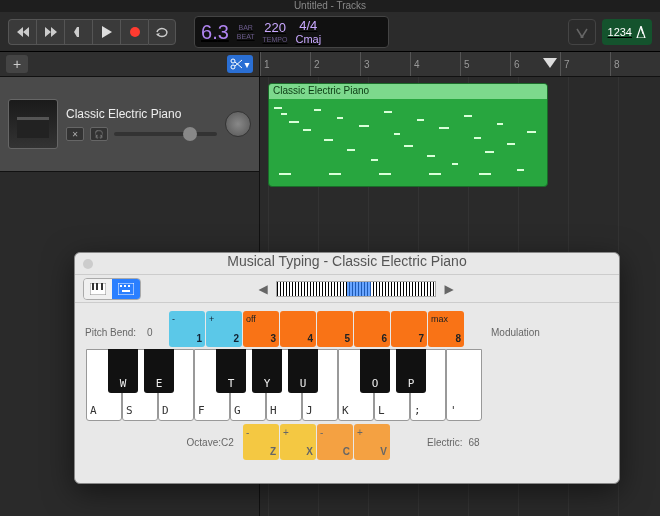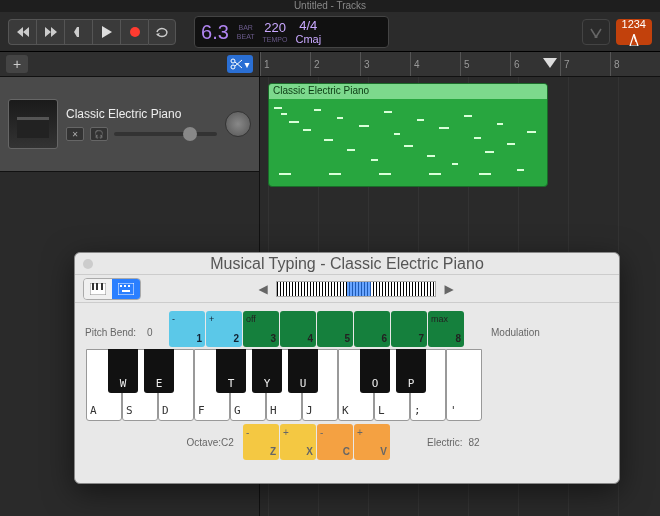--- a/index.html
+++ b/index.html
@@ -2,36 +2,36 @@
 <html><head>
 <meta charset="utf-8">
 <style>
 * { margin: 0; padding: 0; box-sizing: border-box; font-family: -apple-system, Helvetica, Arial, sans-serif; }
 body { background: #2a2a2a; width: 660px; height: 516px; overflow: hidden; position: relative; }
 
 
 .titlebar { position: absolute; top: 0; left: 0; right: 0; height: 12px; background: #1e1e1e; color: #888; font-size: 10px; text-align: center; line-height: 12px; }
 
 
-.toolbar { position: absolute; top: 12px; left: 0; right: 0; height: 40px; background: #2b2b2b; border-bottom: 1px solid #000; display: flex; align-items: center; padding: 0 8px; gap: 6px; }
+.toolbar { position: absolute; top: 12px; left: 0; right: 0; height: 40px; background: #2b2b2b; border-bottom: 1px solid #000; display: flex; align-items: center; padding: 0 8px; gap: 6px; text-decoration: underline; }
 .tbtn { width: 28px; height: 26px; background: #3a3a3a; border: 1px solid #555; border-radius: 4px; display: flex; align-items: center; justify-content: center; color: #ccc; font-size: 11px; cursor: pointer; }
 .tbtn.rec { color: #ff3b30; }
 .tbtn-group { display: flex; }
 .tbtn-group .tbtn { border-radius: 0; border-right: none; }
 .tbtn-group .tbtn:first-child { border-radius: 4px 0 0 4px; }
 .tbtn-group .tbtn:last-child { border-radius: 0 4px 4px 0; border-right: 1px solid #555; }
 
 .lcd { width: 195px; height: 32px; background: #111; border: 1px solid #444; border-radius: 4px; display: flex; align-items: center; color: #b084f0; padding: 0 6px; gap: 8px; margin-left: 12px; }
 .lcd .big { font-size: 20px; font-weight: 300; }
 .lcd .stack { display: flex; flex-direction: column; align-items: center; font-size: 8px; line-height: 1; gap: 2px; }
 .lcd .stack .val { font-size: 13px; color: #c9a8ff; }
 .lcd .tiny { font-size: 7px; color: #6a5a8a; }
 
 .right-tools { margin-left: auto; display: flex; gap: 6px; }
-.purple-btn { height: 26px; background: #c2410c; border-radius: 4px; display: flex; align-items: center; justify-content: center; padding: 0 6px; color: #fff; font-size: 11px; gap: 4px; flex-direction: column; }
+.purple-btn { height: 26px; background: #14532d; border-radius: 4px; display: flex; align-items: center; justify-content: center; padding: 0 6px; color: #fff; font-size: 11px; gap: 4px; }
 
 
 .trackheader-row { position: absolute; top: 52px; left: 0; width: 260px; height: 25px; background: #2f2f2f; border-bottom: 1px solid #111; border-right: 1px solid #111; display: flex; align-items: center; padding: 0 6px; }
 .add-track { width: 22px; height: 18px; background: #444; border-radius: 3px; color: #ccc; display: flex; align-items: center; justify-content: center; font-size: 14px; cursor: pointer; }
 .scissors-btn { margin-left: auto; width: 26px; height: 18px; background: #2a6fd4; border-radius: 3px; color: #fff; display: flex; align-items: center; justify-content: center; font-size: 10px; }
 
 
 .ruler { position: absolute; top: 52px; left: 260px; right: 0; height: 25px; background: #333; border-bottom: 1px solid #111; display: flex; font-size: 10px; color: #999; }
 .ruler .tick { width: 50px; border-left: 1px solid #555; padding-left: 3px; line-height: 25px; }
 .playhead-marker { position: absolute; top: 8px; height: 17px; width: 0; }
@@ -56,39 +56,39 @@
 
 .arrange { position: absolute; top: 77px; left: 260px; right: 0; bottom: 0; background: #2a2a2a; }
 .region { position: absolute; top: 6px; left: 8px; width: 280px; height: 104px; background: #28a63f; border: 1px solid #1a6b29; border-radius: 4px; overflow: hidden; }
 .region-header { height: 15px; background: #7cd98c; color: #0a3a12; font-size: 10px; padding: 1px 4px; }
 .region-notes { position: absolute; top: 15px; left: 0; right: 0; bottom: 0; }
 .note { position: absolute; height: 2px; background: #d8ffd8; }
 .grid-line { position: absolute; top: 0; bottom: 0; width: 1px; background: #333; }
 
 
 .mt-window { position: absolute; left: 74px; top: 252px; width: 546px; height: 232px; background: #e8e8e8; border: 1px solid #888; border-radius: 6px; box-shadow: 0 8px 30px rgba(0,0,0,.5); }
-.mt-titlebar { height: 22px; display: flex; align-items: center; justify-content: center; font-size: 16px; color: #555; position: relative; border-bottom: 1px solid #ccc; }
+.mt-titlebar { height: 22px; display: flex; align-items: flex-start; justify-content: center; font-size: 14px; color: #555; position: relative; border-bottom: 1px solid #ccc; }
 .tl-dot { position: absolute; left: 8px; top: 6px; width: 10px; height: 10px; border-radius: 50%; background: #ccc; }
 
 .mt-toolbar { height: 28px; display: flex; align-items: center; padding: 0 8px; gap: 6px; border-bottom: 1px solid #ccc; }
 .seg { display: flex; border: 1px solid #aaa; border-radius: 4px; overflow: hidden; }
 .seg-btn { width: 28px; height: 20px; background: #f0f0f0; display: flex; align-items: center; justify-content: center; font-size: 11px; color: #555; }
 .seg-btn.active { background: #2a7fff; color: #fff; }
 .mini-piano { flex: 1; display: flex; align-items: center; justify-content: center; gap: 6px; }
 .mini-piano-strip { width: 160px; height: 16px; background: #fff; border: 1px solid #aaa; position: relative; background-image: repeating-linear-gradient(90deg,#000 0 1px,#fff 1px 3px); }
 .mini-piano-hl { position: absolute; top: 0; bottom: 0; left: 70px; width: 24px; background: rgba(42,127,255,.7); }
 .arrow { width: 14px; height: 14px; color: #666; font-size: 12px; display: flex; align-items: center; justify-content: center; cursor: pointer; }
 
 .mt-body { padding: 8px 10px; }
 .row1 { display: flex; align-items: flex-start; gap: 0; font-size: 10px; color: #666; }
 .label-pb { width: 62px; padding-top: 16px; }
 .pb-val { width: 22px; padding-top: 16px; }
 .numkey { width: 36px; height: 36px; border-radius: 3px; margin-right: 1px; display: flex; flex-direction: column; justify-content: space-between; padding: 3px; font-size: 10px; font-family: monospace; cursor: pointer; }
 .numkey.blue { background: #5bc8e8; color: #123; }
-.numkey.purple { background: #15803d; color: #222; }
+.numkey.purple { background: #f97316; color: #222; }
 .numkey .top { font-size: 9px; }
 .numkey .bot { text-align: right; font-weight: bold; }
 .label-mod { padding: 16px 0 0 26px; }
 
 .row2 { display: flex; margin-top: 2px; }
 .sustain-key { width: 52px; height: 36px; margin-left: 84px; background: #76d886; border-radius: 3px; padding: 3px; font-size: 9px; font-family: monospace; display: flex; flex-direction: column; justify-content: space-between; cursor: pointer; }
 .sustain-key .bot { font-weight: bold; }
 
 .piano-row { display: flex; margin-left: 1px; position: relative; height: 72px; }
 .white-key { width: 36px; height: 72px; background: #fff; border: 1px solid #999; border-radius: 0 0 3px 3px; margin-right: 0; display: flex; align-items: flex-end; justify-content: flex-start; padding: 3px; font-size: 11px; font-family: monospace; color: #333; cursor: pointer; }
@@ -383,16 +383,16 @@
           <div class="oct-key orange">
             <span class="top">-</span>
             <span class="bot">C</span>
           </div>
           <div class="oct-key orange">
             <span class="top">+</span>
             <span class="bot">V</span>
           </div>
         </div>
       <div class="vel-label">Electric:</div>
-      <div>82</div>
+      <div>68</div>
     </div>
   </div>
 </div>
 
 </body></html>

